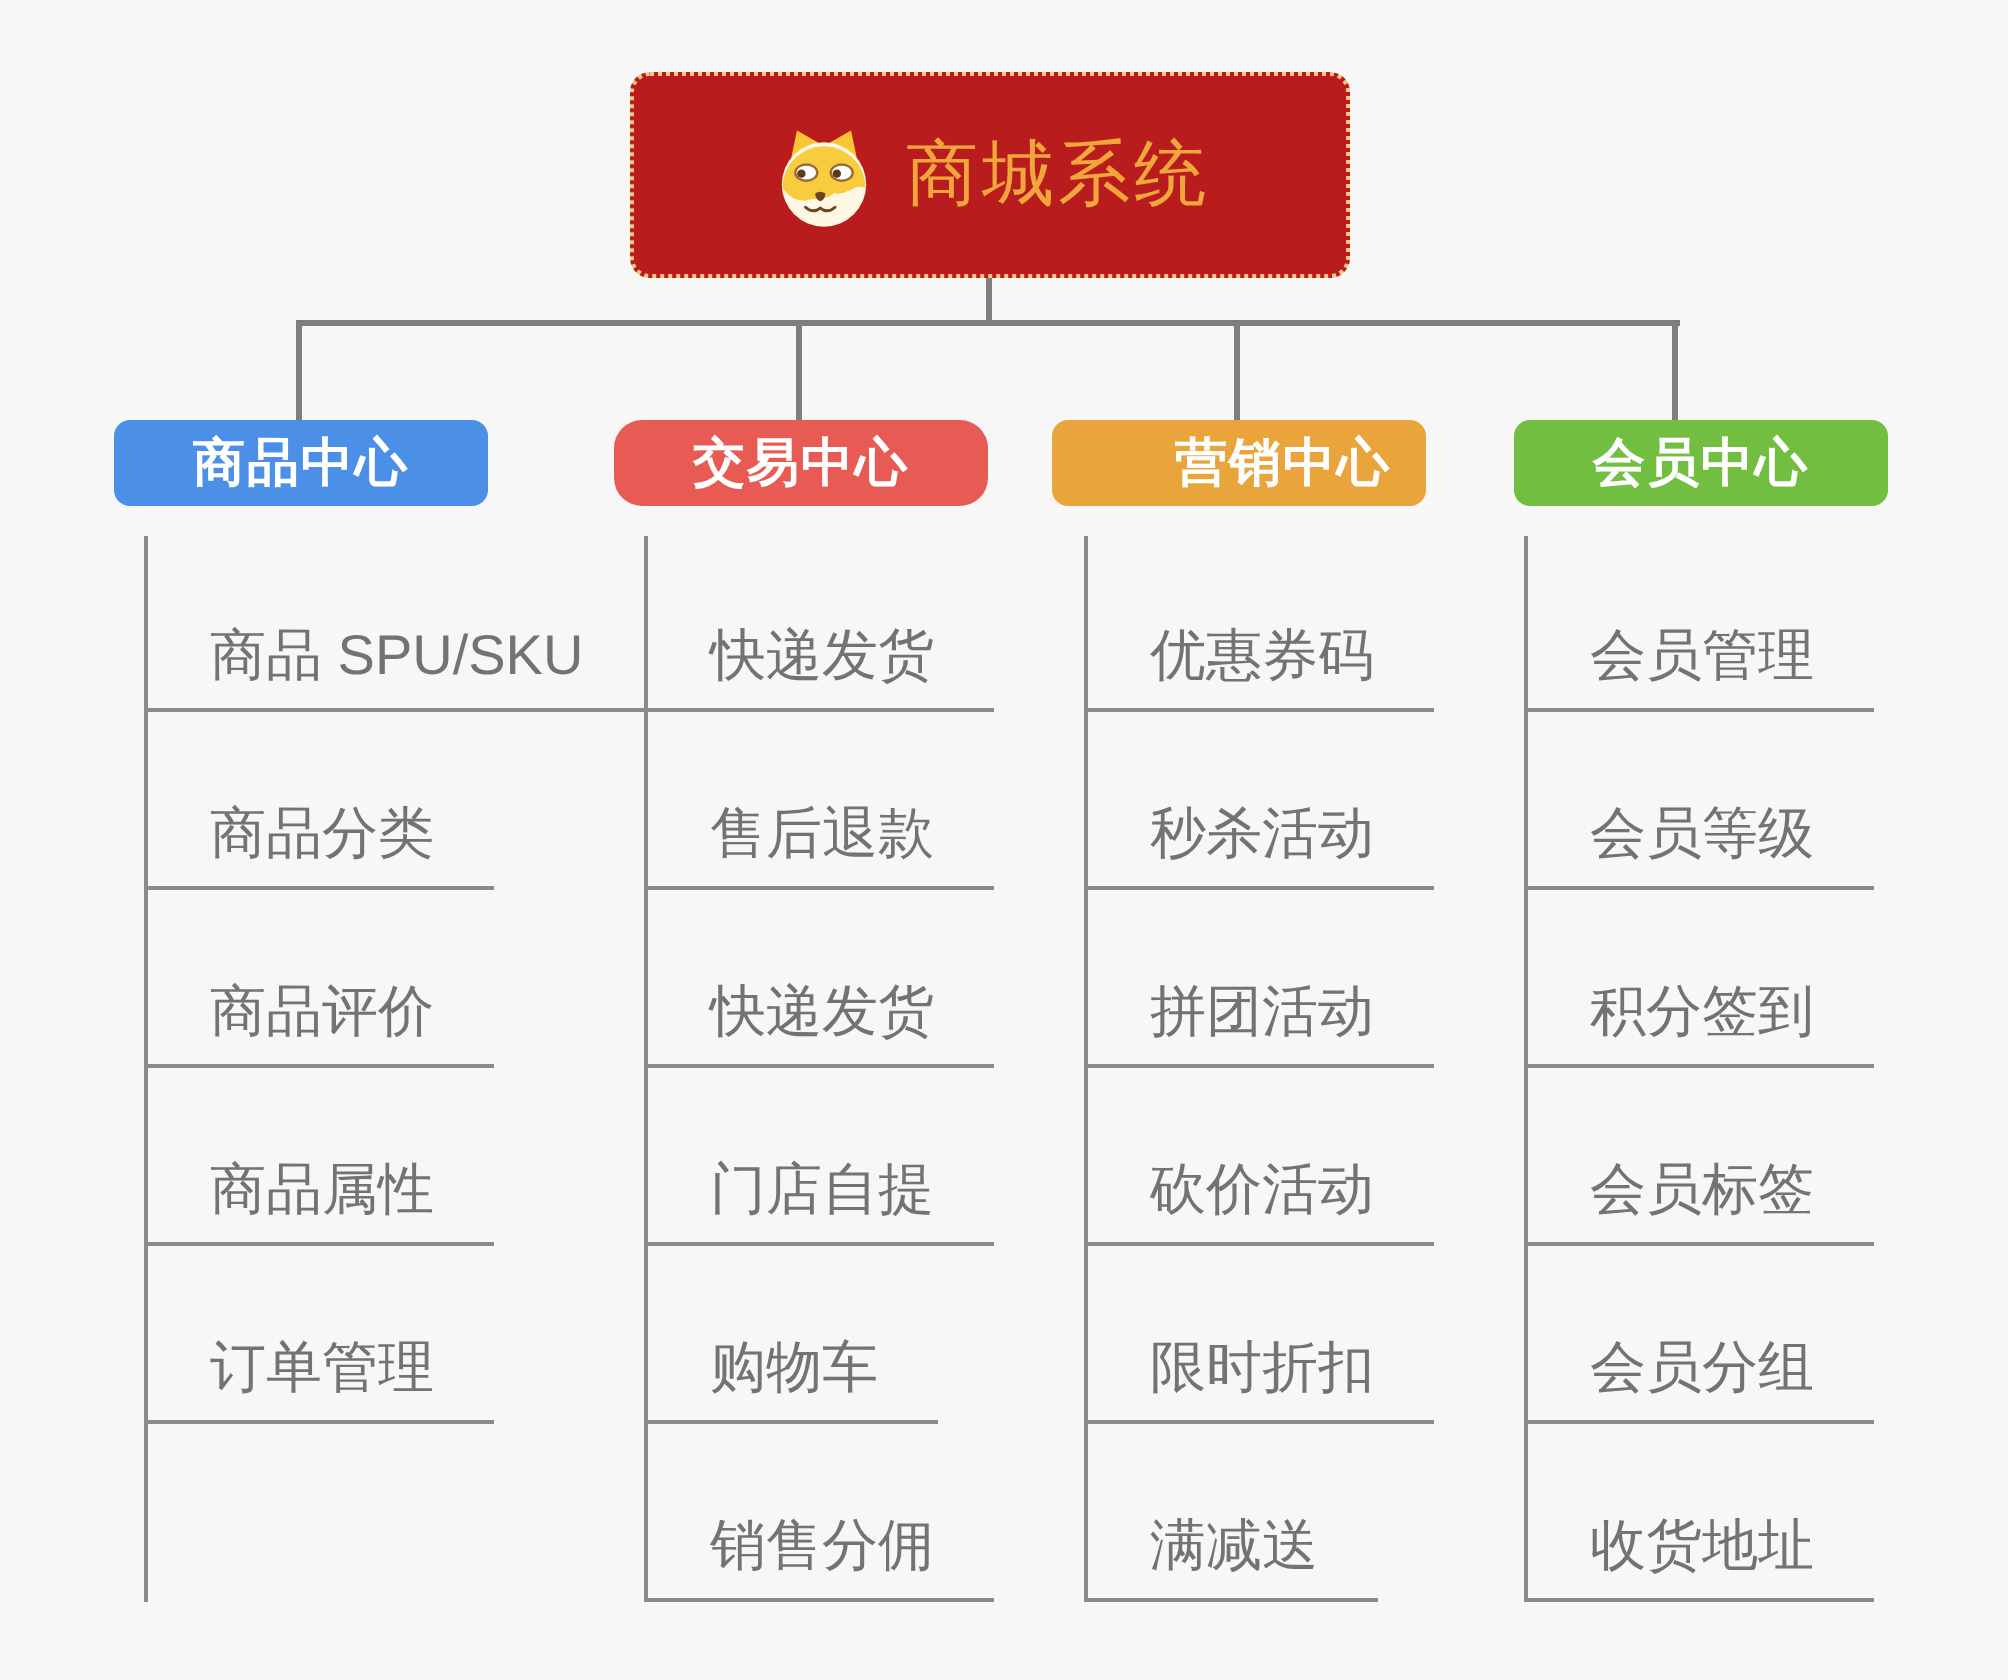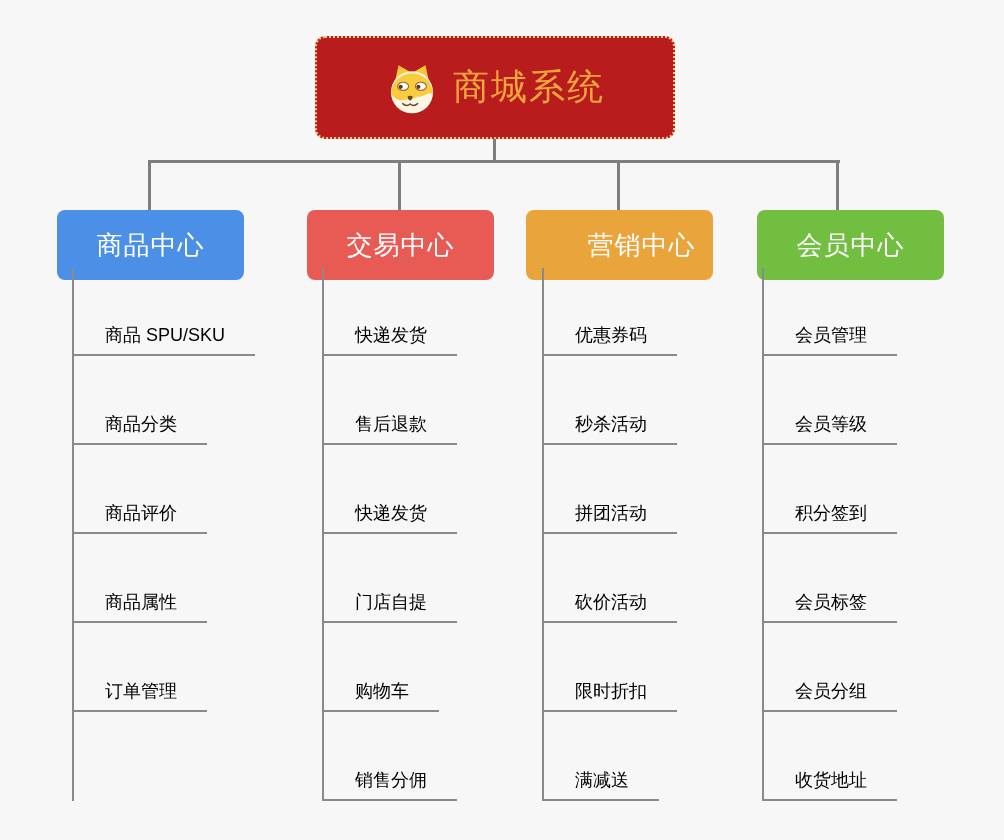--- a/index.html
+++ b/index.html
@@ -37,52 +37,53 @@
   .stem{left:493px;top:139px;width:3px;height:23px;}
   .bus{left:148px;top:160px;width:692px;height:3px;}
   .drop{top:162px;width:3px;height:48px;}
   .drop.d0{left:148px;}
   .drop.d1{left:398px;}
   .drop.d2{left:617px;}
   .drop.d3{left:836px;}
   
   .branch-box{
     position:absolute;top:210px;
-    width:187px;height:70px;
+    width:187px;height:43px;
     border-radius:8px;
     display:flex;align-items:center;justify-content:center;
     color:#ffffff;
     font-size:26px;
     letter-spacing:1px;
     box-sizing:border-box;
+    font-weight:bold;
   }
   .branch-box.b0{left:57px;}
-  .branch-box.b1{left:307px;}
+  .branch-box.b1{left:307px;border-radius:14px;}
   .branch-box.b2{left:526px;padding-left:44px;}
   .branch-box.b3{left:745px;margin-left:12px;}
   
   .col{
     position:absolute;top:268px;
     width:250px;height:534px;
   }
   .col.c0{left:72px;}
   .col.c1{left:322px;}
   .col.c2{left:542px;}
   .col.c3{left:762px;}
   .vline{
     position:absolute;left:0;top:0;
     width:2px;height:533px;
     background:#8a8a8a;
   }
   .item{
     position:absolute;left:0;
     transform:translateY(-100%);
     white-space:nowrap;
-    font-size:18px;
-    color:#000000;
+    font-size:28px;
+    color:#737373;
     padding:0 30px 7px 33px;
     border-bottom:2px solid #8a8a8a;
     box-sizing:border-box;
   }
 </style>
 </head>
 <body>
 
 <div class="stage">
 

